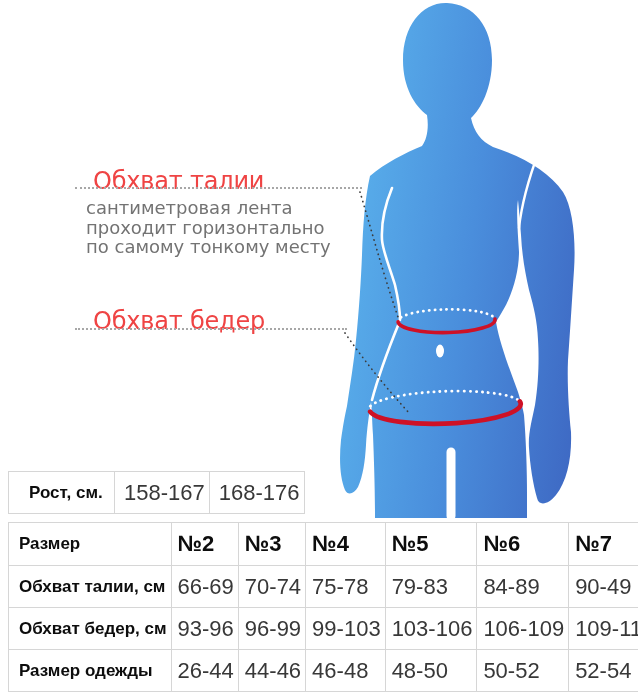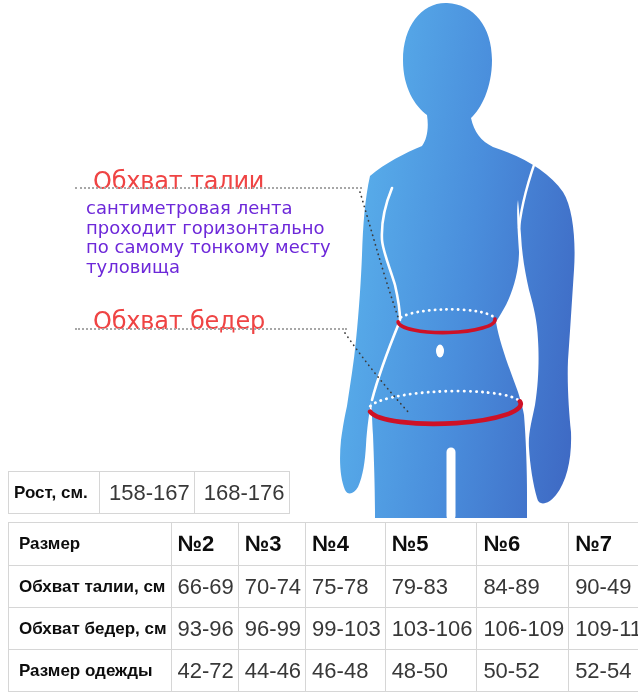--- a/index.html
+++ b/index.html
@@ -17,56 +17,55 @@
   .m-title.waist{top:151px;}
   .m-title.hips{top:291px;}
   .dot-rule{
     position:absolute;height:0;border-top:2px dotted #a7a7a7;
   }
   .rule1{left:75px;top:187px;width:287px;}
   .rule2{left:75px;top:328px;width:272px;}
   .m-desc{
     position:absolute;left:86px;margin:0;
     font-family:"DejaVu Sans",sans-serif;
-    font-size:18px;color:#6d28d9;line-height:19.5px;
+    font-size:18px;color:#737373;line-height:19.5px;
   }
   .m-desc.waist{top:198px;}
   .m-desc.hips{top:339px;}
   .m-desc div{white-space:nowrap;}
   
   .figure-wrap{position:absolute;left:330px;top:0;width:308px;height:520px;}
   
   table{border-collapse:collapse;position:absolute;background:#fff;}
   td{border:1px solid #d6d6d6;font-size:22px;color:#383838;
      padding:0 4px 0 6px;white-space:nowrap;}
   td.lbl{font-weight:bold;color:#0d0d0d;padding-left:10px;font-size:17px;}
   .t1{left:8px;top:471px;}
   .t1 td{height:41px;}
-  .t1 td.lbl{width:81px;padding-left:5px;}
+  .t1 td.lbl{width:81px;padding-left:20px;}
   .t1 td.val{width:76px;padding-left:9px;}
   .t2{left:8px;top:522px;}
   .t2 td{height:41px;}
   .t2 tr:first-child td{height:42px;}
   .t2 td.lbl{width:165px;}
   .t2 td.hdr{font-weight:bold;color:#0d0d0d;}
   .t2 .c1{width:54px;}.t2 .c2{width:53px;}.t2 .c3{width:61px;}
   .t2 .c4{width:77px;}.t2 .c5{width:77px;}.t2 .c6{width:75px;}
 </style>
 </head>
 <body>
 
 <div class="stage">
 
   <h2 class="m-title waist">Обхват талии</h2>
   <div class="dot-rule rule1"></div>
   <div class="m-desc waist">
     <div>сантиметровая лента</div>
     <div>проходит горизонтально</div>
     <div>по самому тонкому месту</div>
-    <div>туловища</div>
   </div>
 
   <h2 class="m-title hips">Обхват бедер</h2>
   <div class="dot-rule rule2"></div>
 
   <div class="figure-wrap">
     <svg width="308" height="520" viewBox="0 0 308 520">
       <defs>
         <linearGradient id="bodyGrad" gradientUnits="userSpaceOnUse" x1="0" y1="120" x2="308" y2="160">
           <stop offset="0" stop-color="#5cb6ee"></stop>
@@ -169,21 +168,21 @@
         <td class="lbl">Обхват бедер, см</td>
         <td class="c1">93-96</td>
         <td class="c2">96-99</td>
         <td class="c3">99-103</td>
         <td class="c4">103-106</td>
         <td class="c5">106-109</td>
         <td class="c6">109-112</td>
       </tr>
       <tr>
         <td class="lbl">Размер одежды</td>
-        <td class="c1">42-72</td>
+        <td class="c1">26-44</td>
         <td class="c2">44-46</td>
         <td class="c3">46-48</td>
         <td class="c4">48-50</td>
         <td class="c5">50-52</td>
         <td class="c6">52-54</td>
       </tr>
     </tbody>
   </table>
 
 </div>

